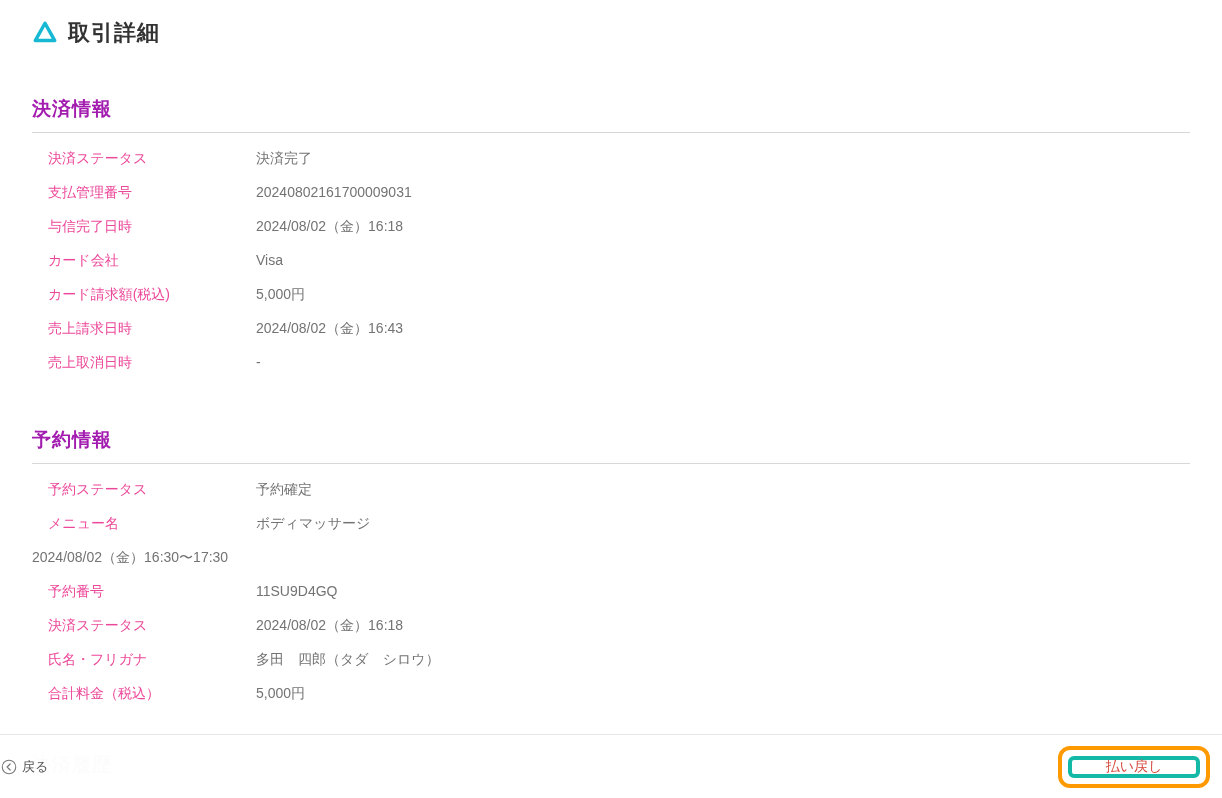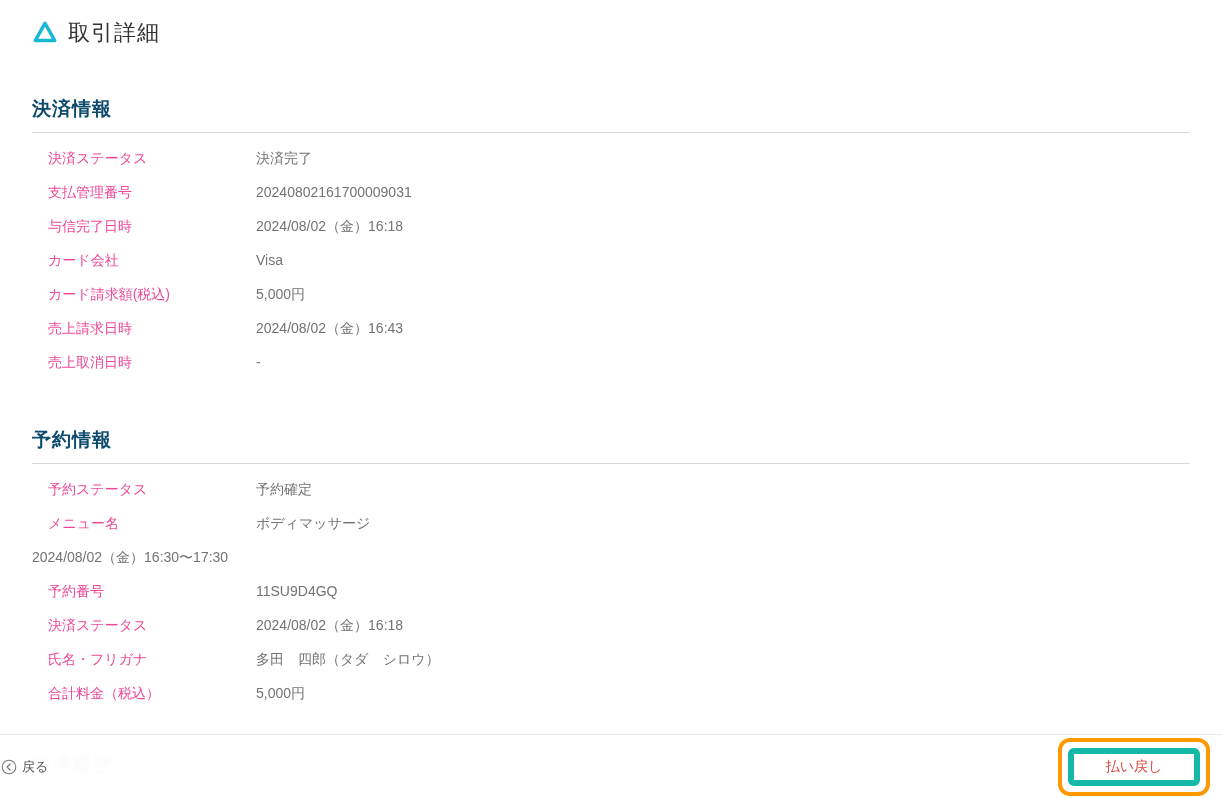--- a/index.html
+++ b/index.html
@@ -24,31 +24,31 @@
       gap: 10px;
       margin-bottom: 48px;
     }
     .header-icon svg {
       width: 26px;
       height: 26px;
       display: block;
     }
     .page-title {
       font-size: 22px;
-      font-weight: 400;
+      font-weight: 700;
       color: #333333;
       letter-spacing: 1px;
     }
     .section {
       margin-bottom: 48px;
     }
     .section-title {
       font-size: 19px;
       font-weight: 700;
-      color: #0c4a6e;
+      color: #a21caf;
       padding-bottom: 10px;
       border-bottom: 1px solid #d8d8d8;
       letter-spacing: 1px;
     }
     .section-body {
       padding-top: 8px;
     }
     .info-row {
       display: flex;
       align-items: center;
@@ -108,22 +108,22 @@
       height: 18px;
     }
     .refund-highlight {
       border: 4px solid #ff9900;
       border-radius: 12px;
       padding: 6px;
       margin-right: 4px;
     }
     .refund-button {
       min-width: 132px;
-      height: 38px;
-      border: 6px solid #14b8a6;
+      height: 22px;
+      border: 4px solid #14b8a6;
       border-radius: 6px;
       background: #ffffff;
       color: #d6473b;
       font-size: 14px;
       cursor: pointer;
       display: flex;
       align-items: center;
       justify-content: center;
     }
   </style>

